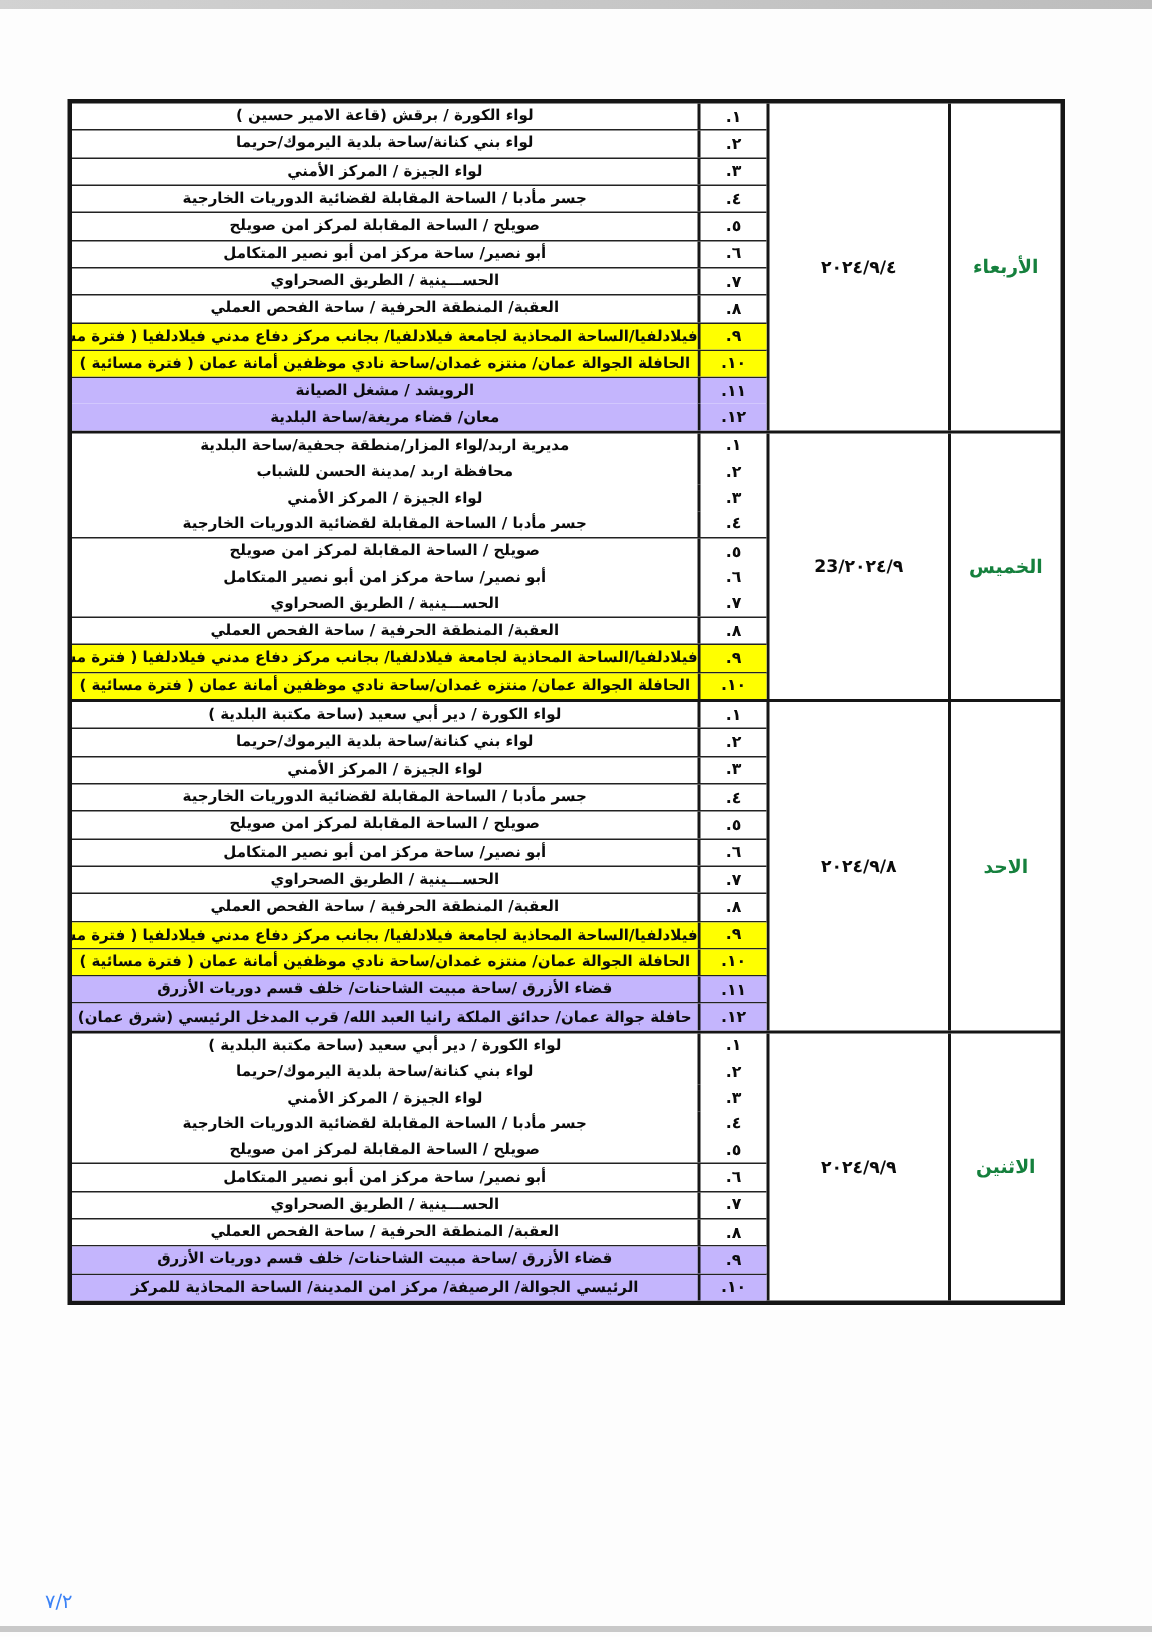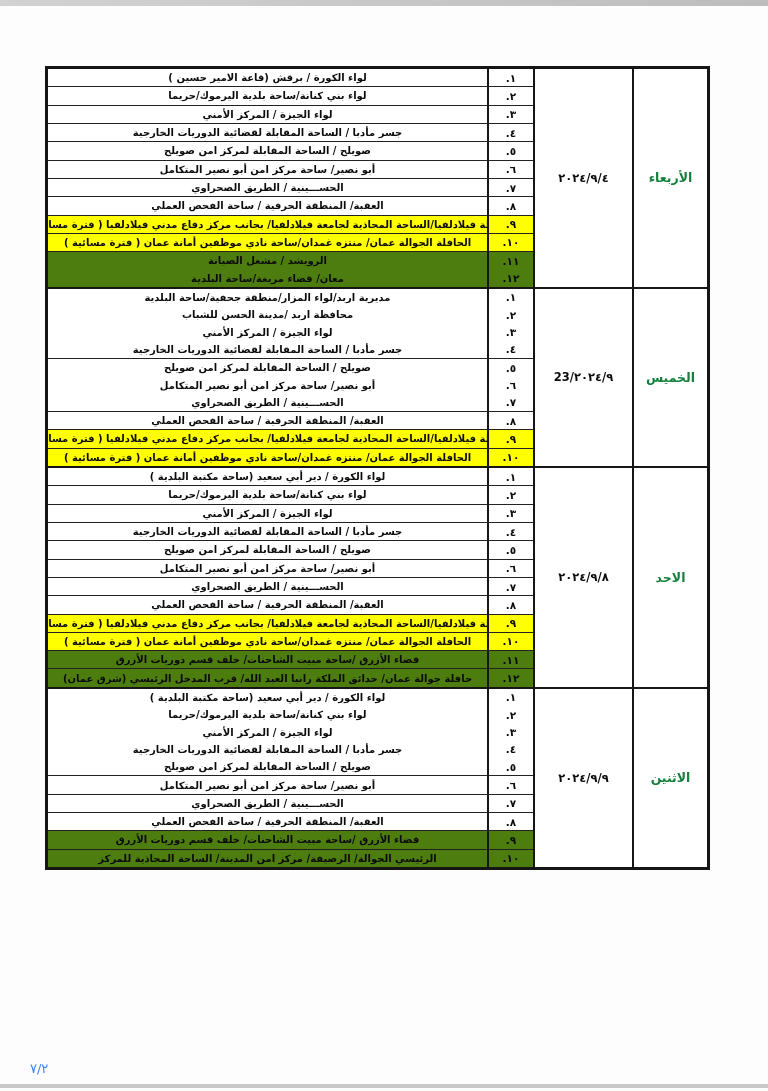--- a/index.html
+++ b/index.html
@@ -26,39 +26,39 @@
     background:#fff;
   }
   .section { display:flex; min-height:0; border-bottom:2.5px solid #161616; }
   .section:last-child { border-bottom:none; }
   .day-cell {
     width:75px; border-left:2.5px solid #161616;
     display:flex; align-items:center; justify-content:center;
     font-weight:bold; font-size:12.5px; color:#15803d;
   }
   .date-cell {
-    width:99px; border-left:2.5px solid #161616;
+    width:121px; border-left:2.5px solid #161616;
     display:flex; align-items:center; justify-content:center;
     font-weight:bold; font-size:11.5px; color:#0b0b0b; letter-spacing:1.5px;
   }
   .rows { flex:1; display:flex; flex-direction:column; min-width:0; }
   .row { flex:1; display:flex; min-height:0; border-bottom:1.2px solid #222; }
   .row.nosep, .row.last { border-bottom:none; }
   .num-cell {
     width:46px; border-left:2px solid #161616;
     display:flex; align-items:center; justify-content:center;
     font-weight:bold; font-size:10.5px; color:#0b0b0b;
   }
   .loc-cell {
     flex:1; display:flex; align-items:center; justify-content:center;
     font-weight:bold; font-size:10px; color:#0b0b0b;
     white-space:nowrap; overflow:hidden; padding:0 4px;text-align:center;
   }
   .hl-yellow > .num-cell, .hl-yellow > .loc-cell { background:#ffff00; }
-  .hl-gray   > .num-cell, .hl-gray   > .loc-cell { background:#4d7c0f; }
+  .hl-gray   > .num-cell, .hl-gray   > .loc-cell { background:#c4b5fd; }
   .page-number {
     position:absolute; left:30px; top:1061px;
     font-size:13px; color:#3b82f6; letter-spacing:2px;
   }
 </style>
 </head>
 <body>
 
 <div id="page">
   <div class="scan-edge-top"></div>

